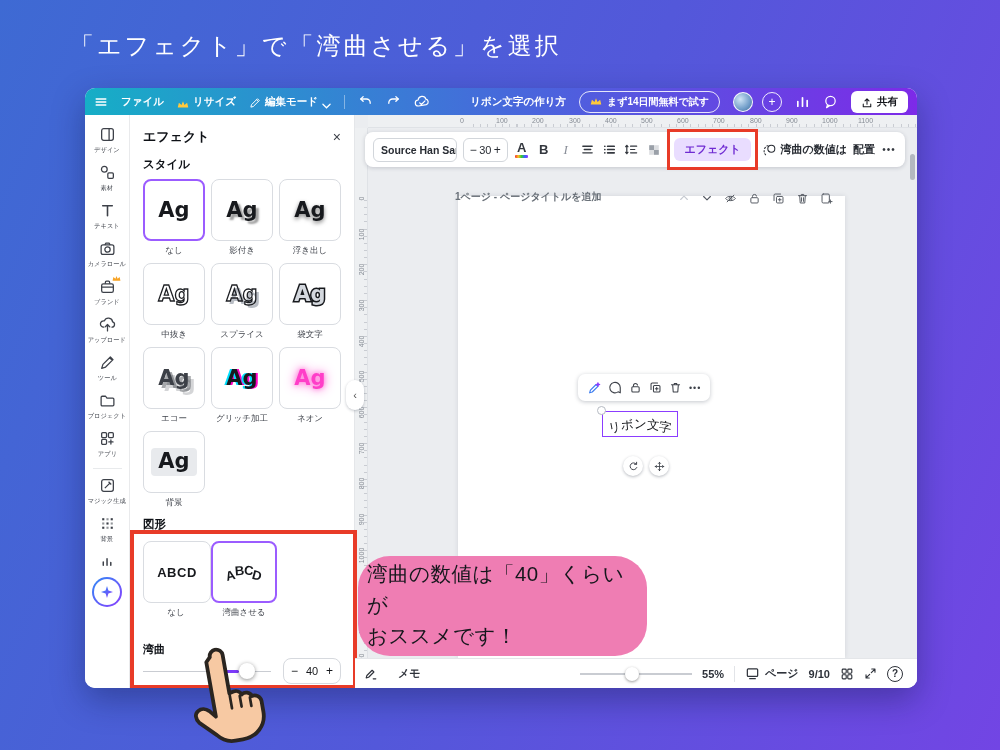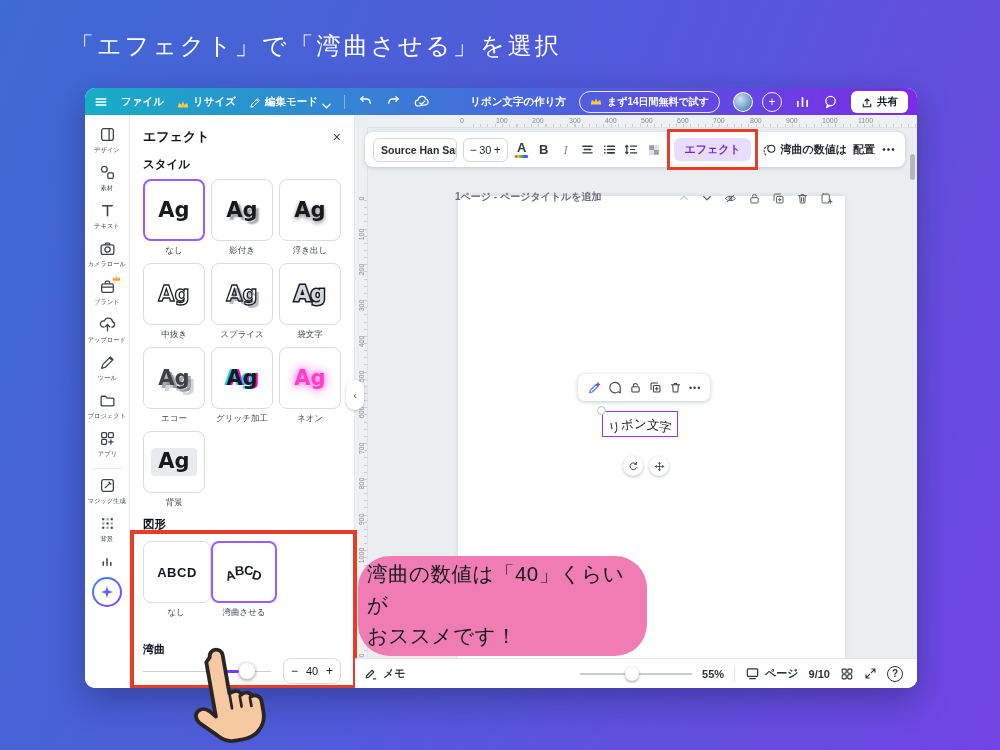--- a/index.html
+++ b/index.html
@@ -138,21 +138,21 @@
                box-shadow:0 1px 3px rgba(20,30,50,.3); display:flex; align-items:center;
                justify-content:center; color:#3d4149; cursor:pointer; z-index:3; }
   .scroll-thumb { position:absolute; right:2px; top:39px; width:5px; height:26px; background:#b3b8c0; border-radius:3px; cursor:pointer; }
   .collapse-tab { position:absolute; left:-9px; top:265px; width:18px; height:30px; background:#fff;
                   border-radius:9px; box-shadow:0 1px 3px rgba(20,30,50,.25); display:flex; align-items:center;
                   justify-content:center; font-size:11px; color:#555; cursor:pointer; z-index:5; }
 
   .bottombar { position:absolute; left:0; right:0; bottom:0; height:30px; background:#fff;
                border-top:1px solid #e4e6e9; display:flex; align-items:center; padding:0 14px 0 9px;
                gap:10px; color:#2e323a; z-index:6; }
-  .bb-notes { display:flex; align-items:center; gap:5px; font-size:11px; font-weight:600; cursor:pointer;font-family:Liberation Mono, monospace; }
+  .bb-notes { display:flex; align-items:center; gap:20px; font-size:11px; font-weight:600; cursor:pointer;font-family:Liberation Mono, monospace; }
   .zoom-slider { position:relative; width:112px; height:14px; margin-left:auto; cursor:pointer; }
   .zoom-slider .zt { position:absolute; left:0; right:0; top:6.5px; height:1.5px; background:#c9ccd2; }
   .zoom-slider .zthumb { position:absolute; left:40%; top:0; width:14px; height:14px; border-radius:50%;
                          background:#fff; box-shadow:0 1px 3px rgba(0,0,0,.4); }
   .bb-zoom { font-size:11px; font-weight:700; }
   .bb-sep { width:1px; height:16px; background:#e2e4e8; }
   .bb-group { display:flex; align-items:center; gap:5px; font-size:11px; font-weight:600; cursor:pointer; }
   .help-btn { width:16px; height:16px; border:1.3px solid #2e323a; border-radius:50%; display:flex;
               align-items:center; justify-content:center; font-size:10px; font-weight:700; cursor:pointer; }
 

